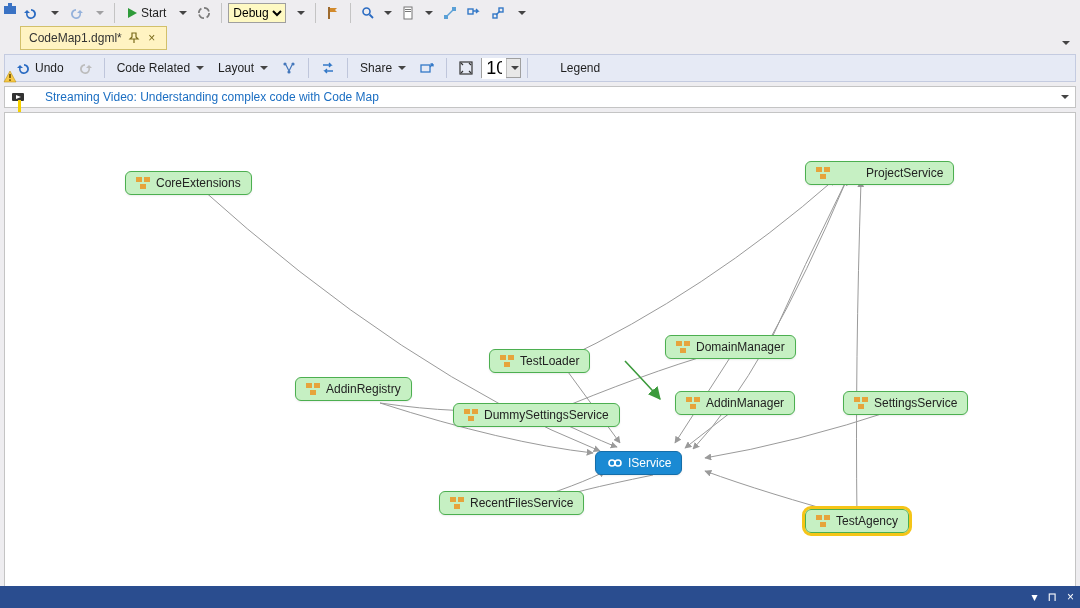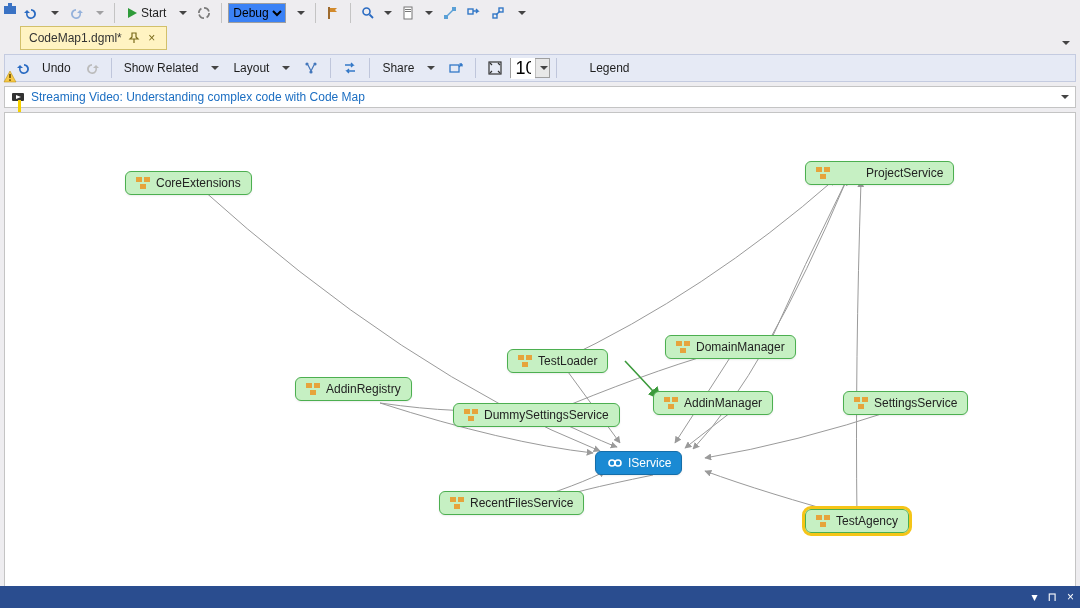--- a/index.html
+++ b/index.html
@@ -6,21 +6,21 @@
   html, body { width: 1080px; height: 608px; overflow: hidden; background: #eeedf0; }
 
   
   .main-toolbar {
     height: 26px; display: flex; align-items: center; gap: 2px;
     padding: 0 4px; background: #eeedf0;
   }
   .tb-sep { width: 1px; height: 20px; background: #c4c4c4; margin: 0 4px; }
   .tb-btn { display: inline-flex; align-items: flex-start; gap: 2px; padding: 2px 4px; border-radius: 2px; cursor: pointer; color: #1e1e1e; }
   .tb-drop::after { content: ""; display: inline-block; border: 4px solid transparent; border-top-color: #444; margin-left: 3px; transform: translateY(2px); }
-  select.debug-select { height: 20px; font-size: 12px; border: 1px solid #9f9f9f; background: #3b82f6; }
+  select.debug-select { height: 20px; font-size: 12px; border: 1px solid #9f9f9f; background: #fef9c3; }
 
   
   .ico { width: 14px; height: 14px; display: inline-block; }
   .ico svg { width: 100%; height: 100%; display: block; }
 
   
   .doc-tab-strip { height: 24px; display: flex; align-items: flex-end; background: #eeedf0; border-bottom: 0; padding-left: 20px; }
   .doc-tab {
     display: flex; align-items: center; gap: 6px;
     background: #fff3c2; border: 1px solid #d2c06b;
@@ -28,32 +28,32 @@
   }
   .doc-tab .pin, .doc-tab .close { width: 12px; height: 12px; display: inline-flex; align-items: center; justify-content: center; color: #7a6b1b; cursor: pointer; }
   .tab-right { margin-left: auto; padding-right: 10px; color: #444; cursor: pointer; }
 
   
   .cm-toolbar-wrap { padding: 4px; background: #eeedf0; }
   .cm-toolbar {
     height: 28px; display: flex; align-items: center; gap: 2px;
     background: #e6eaf5; border: 1px solid #c4cbe0; padding: 0 6px;
   }
-  .cm-btn { display: inline-flex; align-items: center; gap: 11px; padding: 3px 6px; border-radius: 2px; cursor: pointer; color: #1e1e1e; }
+  .cm-btn { display: inline-flex; align-items: center; gap: 4px; padding: 3px 6px; border-radius: 2px; cursor: pointer; color: #1e1e1e; }
   .cm-btn.disabled { color: #9a9a9a; cursor: default; }
   .cm-drop::after { content: ""; display: inline-block; border: 4px solid transparent; border-top-color: #444; margin-left: 2px; transform: translateY(2px); }
   .cm-sep { width: 1px; height: 20px; background: #bfc6db; margin: 0 4px; }
   .zoom-box { display: inline-flex; align-items: center; border: 1px solid #9f9f9f; background: #fff; height: 20px; }
   .zoom-box input { width: 24px; border: none; font-size: 18px; padding: 0 4px; outline: none; }
   .zoom-box .z-drop { width: 14px; display: flex; align-items: center; justify-content: center; background: #e8e8e8; border-left: 1px solid #c0c0c0; height: 100%; cursor: pointer; }
   .legend-btn { margin-left: 16px; padding: 3px 10px; }
 
   
   .video-banner {
-    margin: 0 4px; height: 22px; display: flex; align-items: center; gap: 6px;
+    margin: 0 4px; height: 22px; display: flex; align-items: center; gap: 20px;
     background: #fff; border: 1px solid #c4c4c4; padding: 0 6px;
     color: #1b6ec2; font-size: 12px;
   }
   .video-banner .vb-arrow { margin-left: auto; color: #444; cursor: pointer; }
 
   
   .left-gutter { position: absolute; left: 0; top: 0; width: 20px; height: 100%; pointer-events: none; }
   .gutter-icon { position: absolute; left: 3px; width: 14px; height: 14px; }
 
   
@@ -223,21 +223,21 @@
   </span>
   <span class="cm-btn disabled">
     <span class="ico">
           <svg viewBox="0 0 14 14">
             <path d="M7 3a5 5 0 1 0 4.9 4H14l-3-3-3 3h2.3A3.3 3.3 0 1 1 7 4.7V3z" fill="#bcbcbc"></path>
           </svg>
         </span>
   </span>
   <span class="cm-sep"></span>
   <span class="cm-btn cm-drop">
-    <span>Show Related</span>
+    <span>Code Related</span>
   </span>
   <span class="cm-btn cm-drop">
     <span>Layout</span>
   </span>
   <span class="cm-btn">
         <span class="ico">
           <svg viewBox="0 0 14 14">
             <circle cx="3" cy="3" r="1.6" fill="#4477bb"></circle>
             <circle cx="11" cy="3" r="1.6" fill="#4477bb"></circle>
             <circle cx="7" cy="11" r="1.6" fill="#4477bb"></circle>
@@ -345,21 +345,21 @@
     <span class="ico class-ico">
         <svg viewBox="0 0 14 12">
           <rect x="0" y="0" width="6" height="5"></rect>
           <rect x="8" y="0" width="6" height="5"></rect>
           <rect x="4" y="7" width="6" height="5"></rect>
         </svg>
       </span>
     <span>ProjectService</span>
   </div>
 
-  <div class="node" style="left:502px; top:236px;">
+  <div class="node" style="left:484px; top:236px;">
     <span class="ico class-ico">
         <svg viewBox="0 0 14 12">
           <rect x="0" y="0" width="6" height="5"></rect>
           <rect x="8" y="0" width="6" height="5"></rect>
           <rect x="4" y="7" width="6" height="5"></rect>
         </svg>
       </span>
     <span>TestLoader</span>
   </div>
 
@@ -389,21 +389,21 @@
     <span class="ico class-ico">
         <svg viewBox="0 0 14 12">
           <rect x="0" y="0" width="6" height="5"></rect>
           <rect x="8" y="0" width="6" height="5"></rect>
           <rect x="4" y="7" width="6" height="5"></rect>
         </svg>
       </span>
     <span>DummySettingsService</span>
   </div>
 
-  <div class="node" style="left:648px; top:278px;">
+  <div class="node" style="left:670px; top:278px;">
     <span class="ico class-ico">
         <svg viewBox="0 0 14 12">
           <rect x="0" y="0" width="6" height="5"></rect>
           <rect x="8" y="0" width="6" height="5"></rect>
           <rect x="4" y="7" width="6" height="5"></rect>
         </svg>
       </span>
     <span>AddinManager</span>
   </div>
 

